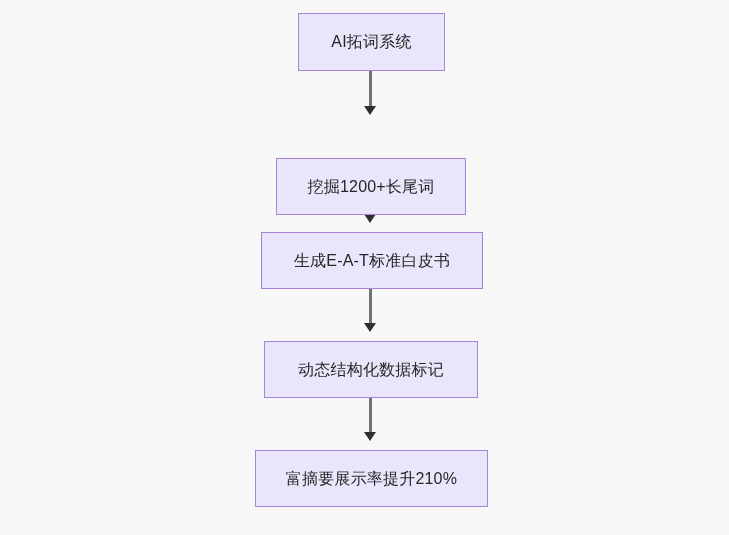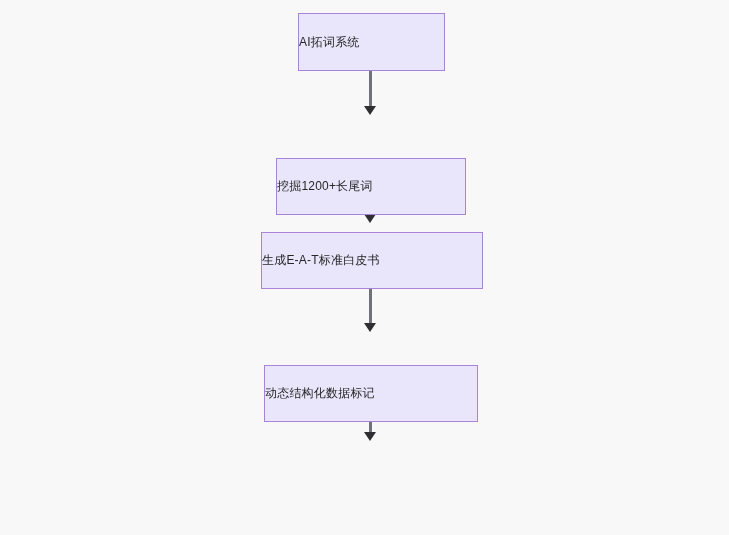--- a/index.html
+++ b/index.html
@@ -21,22 +21,23 @@
     background: #f8f8f9;
   }
 
   .flow-node {
     position: absolute;
     box-sizing: border-box;
     background: #e9e6fb;
     border: 1.6px solid #a884d8;
     display: flex;
     align-items: center;
+    justify-content: center;
     color: #262626;
-    font-size: 12px;
+    font-size: 16px;
     letter-spacing: 0.2px;
     line-height: 1.2;
     white-space: nowrap;
     user-select: none;
   }
 
   .flow-node .node-label {
     display: block;
   }
 
@@ -77,18 +78,21 @@
   </div>
 
   <div class="flow-node" style="left: 276px; top: 124px; width: 190px; height: 57px; background: rgb(233, 230, 251); border-color: rgb(168, 132, 216); color: rgb(38, 38, 38); margin-top: 34px;">
     <span class="node-label">挖掘1200+长尾词</span>
   </div>
 
   <div class="flow-node" style="left: 261px; top: 232px; width: 222px; height: 57px; background: rgb(233, 230, 251); border-color: rgb(168, 132, 216); color: rgb(38, 38, 38);">
     <span class="node-label">生成E-A-T标准白皮书</span>
   </div>
 
-  <div class="flow-node" style="left: 264px; top: 341px; width: 214px; height: 57px; background: rgb(233, 230, 251); border-color: rgb(168, 132, 216); color: rgb(38, 38, 38); margin-top: 24px;">
+  <div class="flow-node" style="left: 264px; top: 341px; width: 214px; height: 57px; background: rgb(233, 230, 251); border-color: rgb(168, 132, 216); color: rgb(38, 38, 38);">
     <span class="node-label">动态结构化数据标记</span>
   </div>
 
+  <div class="flow-node" style="left: 255px; top: 450px; width: 233px; height: 57px; background: rgb(233, 230, 251); border-color: rgb(168, 132, 216); color: rgb(38, 38, 38);">
+    <span class="node-label">富摘要展示率提升210%</span>
+  </div>
 
 </div>
 
 </body></html>

